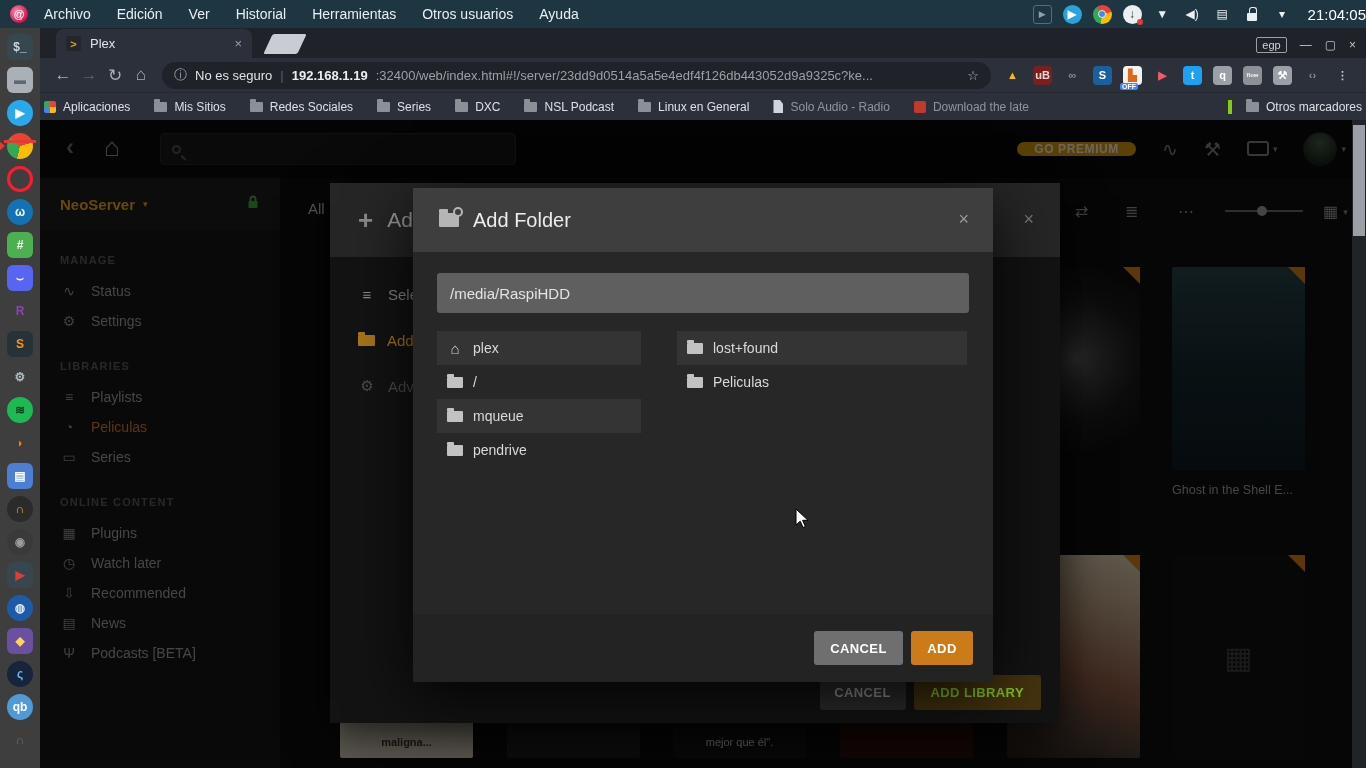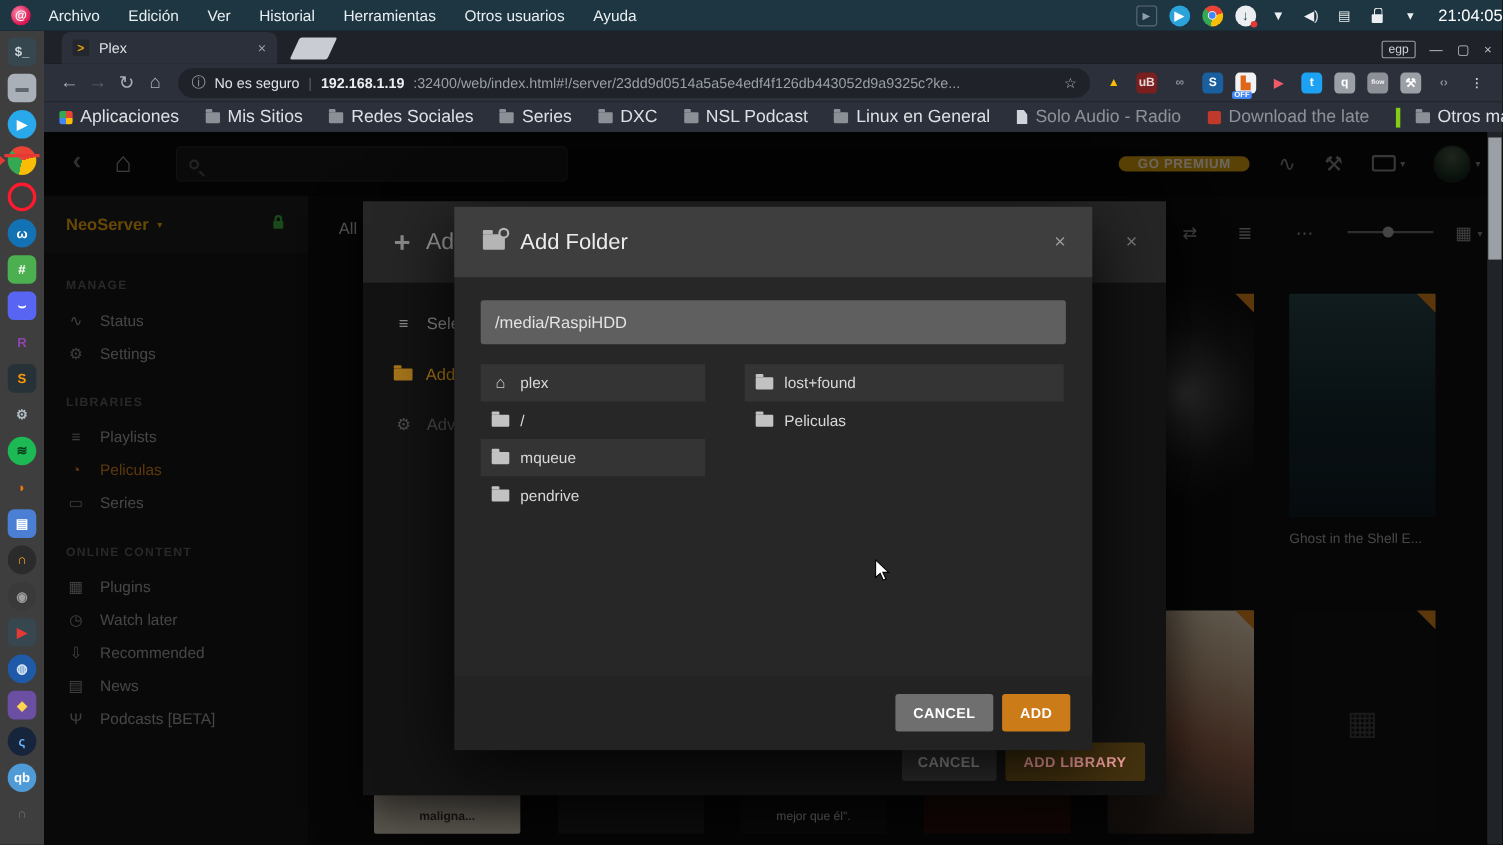--- a/index.html
+++ b/index.html
@@ -52,21 +52,21 @@
   #addr-sec{color:#dfe3e8}
   .addr-sep{color:#5b6066}
   #addr-host{color:#eceff1;font-weight:bold;white-space:nowrap}
   #addr-path{color:#9aa0a6;white-space:nowrap;overflow:hidden;flex:1;min-width:0}
   #addr-star{color:#b8bdc2;margin-left:auto}
   #extrow{display:flex;align-items:center;gap:11px;padding:0 4px}
   .ext-ic{width:19px;height:19px;border-radius:4px;display:flex;align-items:center;justify-content:center;font-size:11px;font-weight:bold;position:relative;flex:0 0 auto}
   .ext-ic.tiny{font-size:6px;letter-spacing:0}
   .ext-badge{position:absolute;bottom:-5px;left:-3px;background:#4285f4;color:#fff;font-size:7px;padding:0 2px;border-radius:2px;font-weight:bold}
 
-  #bookmarks{height:28px;background:#2b303a;display:flex;align-items:center;padding:0 14px;font-size:16px;color:#dde0e4;border-top:1px solid #232730}
+  #bookmarks{height:28px;background:#2b303a;display:flex;align-items:center;padding:0 4px;font-size:12px;color:#dde0e4;border-top:1px solid #232730}
   .bm{display:flex;align-items:center;gap:7px;margin-right:24px;white-space:nowrap;flex:0 0 auto}
   .bm.faded .bm-label{opacity:.55}
   .bm-ic{width:13px;height:10px;flex:0 0 auto;position:relative}
   .bm-ic.folder{background:#8b9097;border-radius:1px}
   .bm-ic.folder::before{content:"";position:absolute;top:-3px;left:0;width:6px;height:3px;background:#8b9097;border-radius:1px 1px 0 0}
   .bm-ic.apps{width:12px;height:12px;background:conic-gradient(#ea4335 0 25%,#fbbc05 0 50%,#4285f4 0 75%,#34a853 0);border-radius:2px}
   .bm-ic.page{width:10px;height:13px;background:#cfd3da;clip-path:polygon(0 0,65% 0,100% 35%,100% 100%,0 100%)}
   .bm-ic.site{width:12px;height:12px;background:#c0392b;border-radius:2px}
   #bm-other{margin-left:auto;display:flex;gap:7px;align-items:center;border-left:4px solid #84cc16;padding-left:14px;flex:0 0 auto}
 
@@ -132,21 +132,21 @@
   .step{display:flex;align-items:center;gap:12px;height:46px;padding-left:28px;font-size:15px}
   .step .sglyph{width:18px;text-align:center}
   .step.done{color:#8c8c8c}
   .step.active{color:#ad7a16}
   .step.dim{color:#4e4e4e}
   .fol-o{width:17px;height:11px;background:#a8761b;border-radius:1px;position:relative;flex:0 0 auto}
   .fol-o::before{content:"";position:absolute;top:-3px;left:0;width:7px;height:3px;background:#a8761b;border-radius:1px 1px 0 0}
   #bdlg-foot{position:absolute;left:0;right:0;bottom:0;height:62px;display:flex;align-items:center;justify-content:flex-end;gap:8px;padding-right:19px}
   .bbtn{height:35px;border-radius:3px;display:flex;align-items:center;justify-content:center;font-weight:bold;font-size:13px;letter-spacing:.4px}
   .bbtn-cancel{width:86px;background:#2e2e2e;color:#9a9a9a}
-  .bbtn-add{padding:0 17px;background:#45330f;color:#fca5a5}
+  .bbtn-add{padding:0 17px;background:#45330f;color:#84cc16}
 
   
   #modal{position:absolute;left:373px;top:68px;width:580px;height:494px;background:#272727;z-index:30;box-shadow:0 16px 60px rgba(0,0,0,.85)}
   #m-head{height:64px;background:#3e3e3e;display:flex;align-items:center;padding:0 26px;gap:14px;position:relative}
   .mh-fol{width:20px;height:14px;background:#b5b5b5;border-radius:1px;position:relative;flex:0 0 auto}
   .mh-fol::before{content:"";position:absolute;top:-4px;left:0;width:9px;height:4px;background:#b5b5b5;border-radius:1px 1px 0 0}
   .mh-fol::after{content:"";position:absolute;right:-4px;top:-6px;width:6px;height:6px;border:2px solid #b5b5b5;border-radius:50%;background:#3e3e3e}
   #m-title{color:#ececec;font-size:20px}
   #m-close{position:absolute;right:24px;top:21px;color:#9a9a9a;font-size:18px}
   .m-input{display:block;width:532px;margin:21px 24px 0;height:40px;background:#5f5f5f;border:none;border-radius:3px;color:#e3e3e3;font-size:15px;padding:0 13px;outline:none;font-family:inherit}

